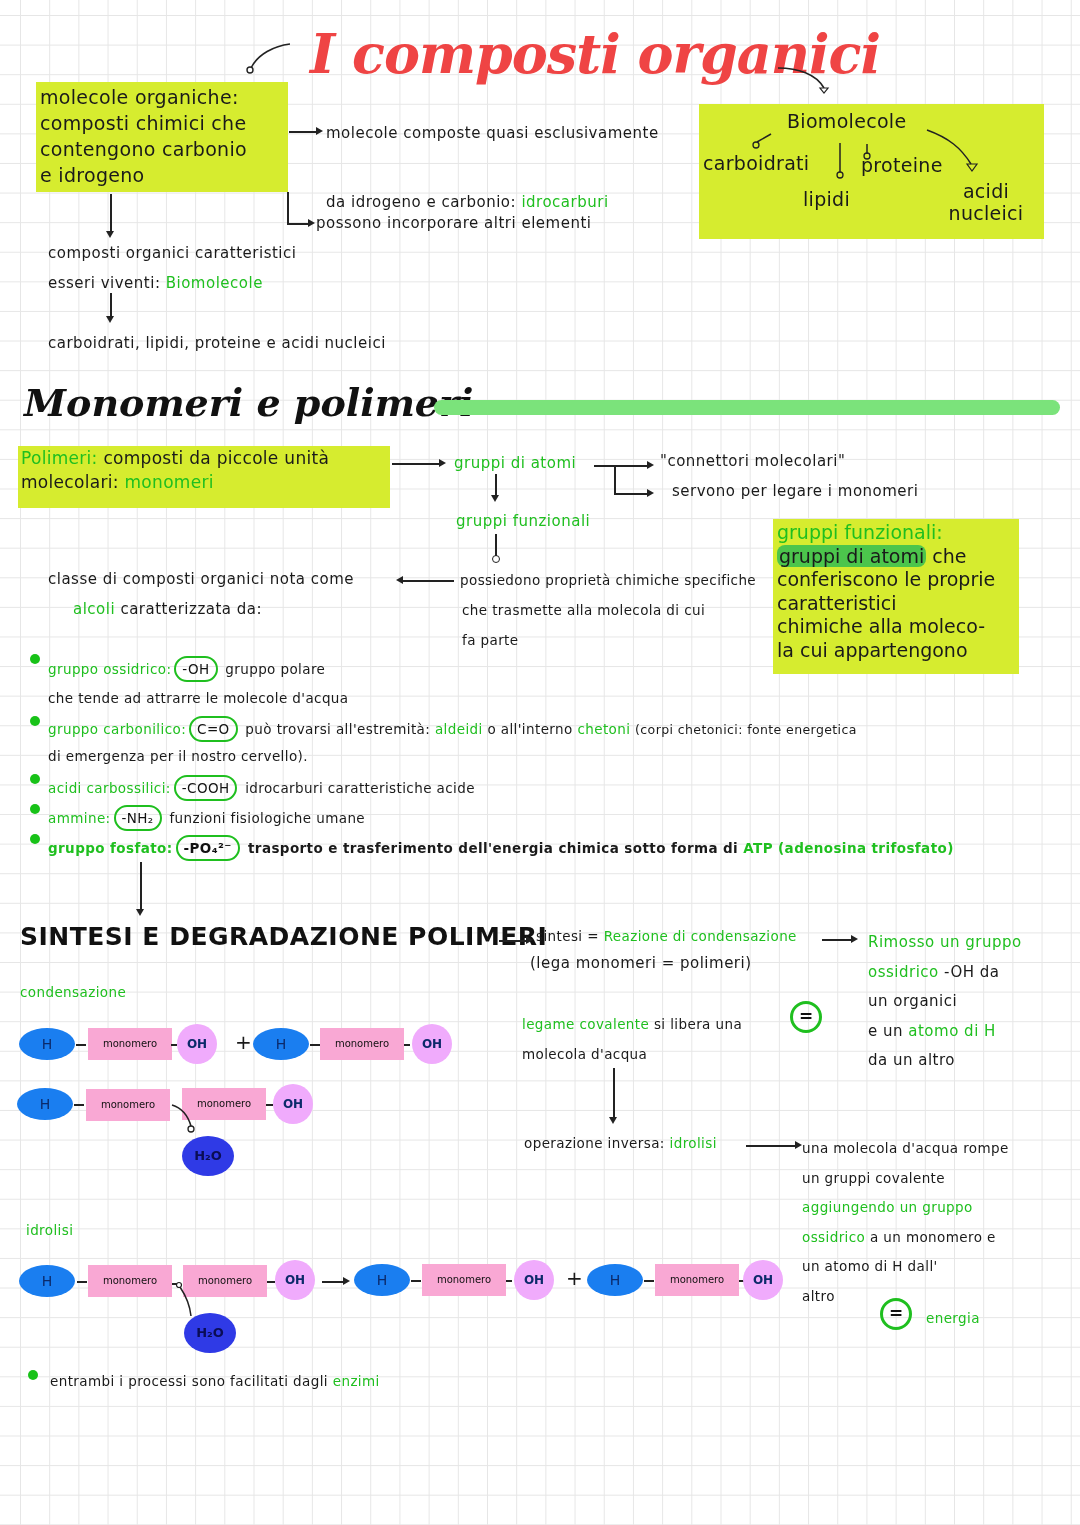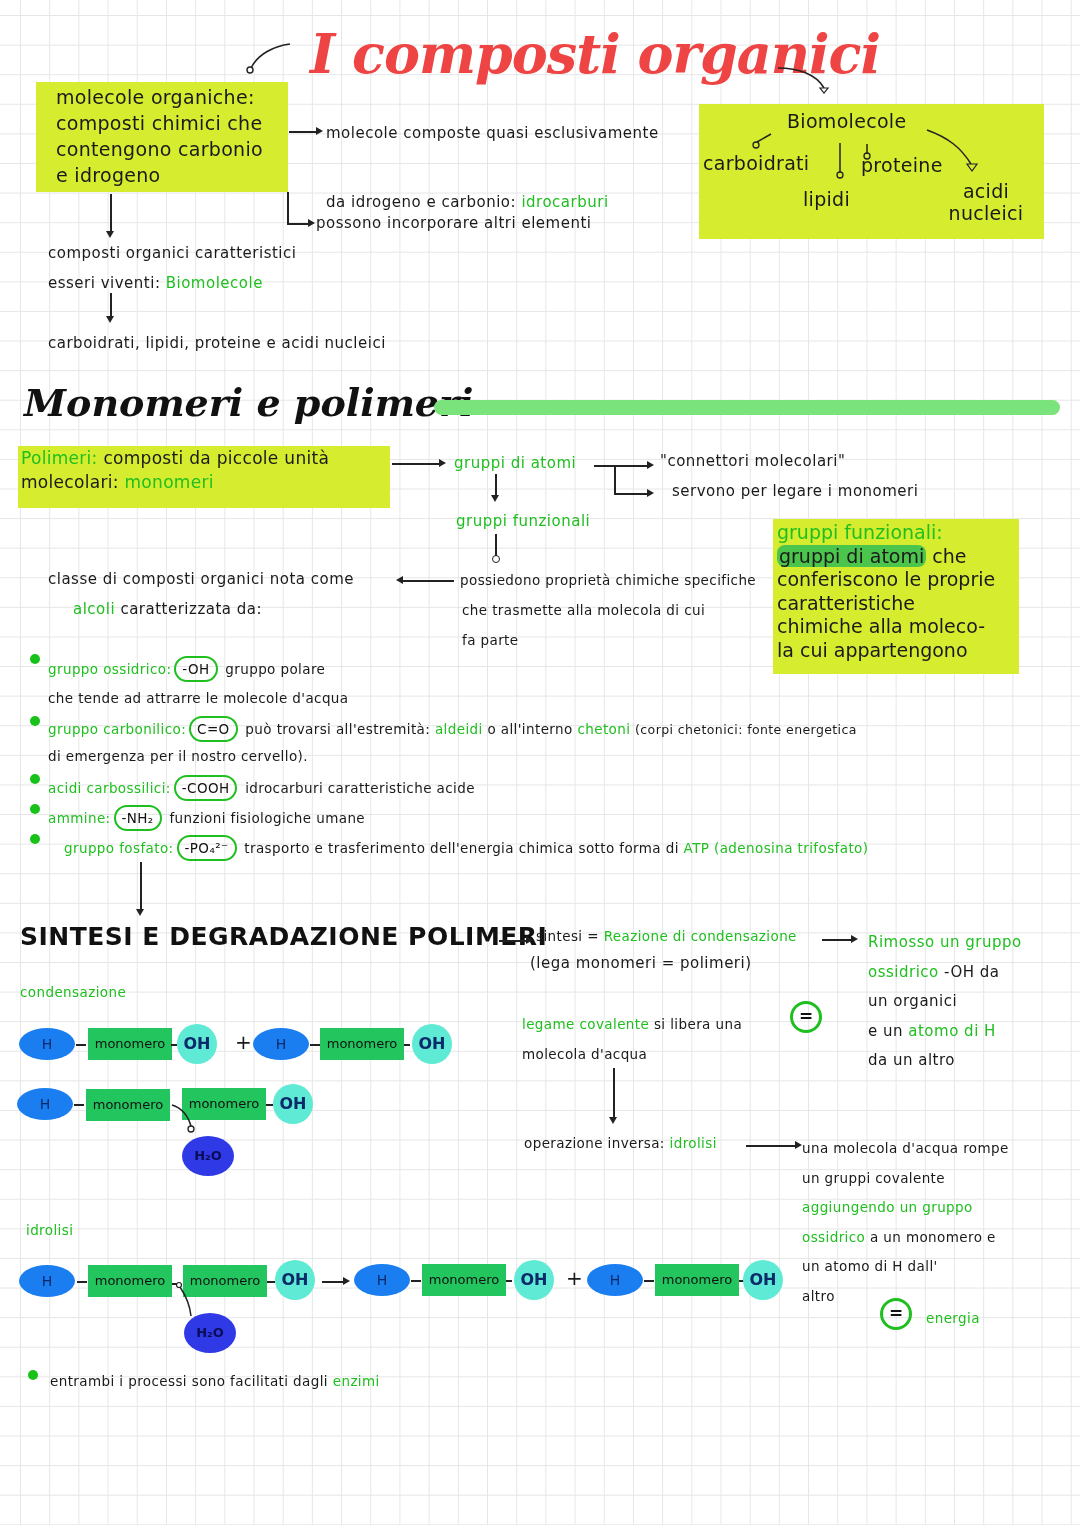--- a/index.html
+++ b/index.html
@@ -51,44 +51,44 @@
   .circled {
     display: inline-block; border: 2.5px solid #1fbf1f; border-radius: 16px;
     padding: 0 6px; line-height: 22px; margin: 0 3px; color: #111;
   }
   .eq-circle {
     position: absolute; width: 26px; height: 26px; border: 3px solid #1fbf1f; border-radius: 50%;
     font-weight: bold; font-size: 17px; text-align: center; line-height: 24px; color: #111;
   }
   .h-oval { position:absolute; width: 56px; height: 32px; border-radius: 50%; background: #1a7ef0;
     color:#0b2a6a; font-size: 14px; text-align:center; line-height:32px; }
-  .oh-circle { position:absolute; width: 40px; height: 40px; border-radius: 50%; background: #5eead4;
-    color:#0b2a6a; font-size: 16px; text-align:center; line-height:40px; font-weight: bold; }
-  .mono-box { position:absolute; width: 84px; height: 32px; background: #22c55e;
-    color:#111; font-size: 13px; text-align:center; line-height:32px; }
+  .oh-circle { position:absolute; width: 40px; height: 40px; border-radius: 50%; background: #f0abfc;
+    color:#0b2a6a; font-size: 12px; text-align:center; line-height:40px; font-weight: bold; }
+  .mono-box { position:absolute; width: 84px; height: 32px; background: #f9a8d4;
+    color:#111; font-size: 10px; text-align:center; line-height:32px; }
   .h2o { position:absolute; width: 52px; height: 40px; border-radius: 50%; background: #2f3ae6;
     color:#0a0d55; font-size: 13px; text-align:center; line-height:40px; font-weight: bold; }
   .bond { position:absolute; height: 2px; width: 10px; background:#222; }
   svg { position: absolute; overflow: visible; }
 </style>
 </head>
 <body>
 
 <div class="abs title-main" style="left:310px; top:22px;">I composti organici</div>
 
 <svg width="60" height="40" style="left:244px; top:40px;">
   <path d="M46 4 C 30 6, 14 14, 7 28" stroke="#222" stroke-width="1.6" fill="none"></path>
   <circle cx="6" cy="30" r="3" stroke="#222" stroke-width="1.4" fill="#fff"></circle>
 </svg>
 <svg width="60" height="40" style="left:776px; top:60px;">
   <path d="M2 8 C 22 8, 40 14, 48 28" stroke="#222" stroke-width="1.6" fill="none"></path>
   <path d="M44 28 L 52 28 L 48 33 Z" stroke="#222" stroke-width="1.2" fill="#fff"></path>
 </svg>
 
-<div class="abs hl tb" style="left:36px; top:82px; width:252px; height:110px; padding:2px 20px; box-sizing:border-box;">
+<div class="abs hl tb" style="left:36px; top:82px; width:252px; height:110px; padding:2px 4px; box-sizing:border-box;">
   <div>molecole organiche:</div>
   <div>composti chimici che</div>
   <div>contengono carbonio</div>
   <div>e idrogeno</div>
 </div>
 
 <div class="hline arrow-r" style="left:289px; top:131px; width:28px;"></div>
 <div class="abs t" style="left:326px; top:124px;">molecole composte quasi esclusivamente</div>
 <div class="abs t" style="left:326px; top:154px;margin-top:39px;">
   <span>da idrogeno e carbonio:</span>
@@ -162,21 +162,21 @@
   <span>caratterizzata da:</span>
 </div>
 
 <div class="abs hl" style="left:773px; top:519px; width:246px; height:155px; padding:2px 4px; box-sizing:border-box; font-size:19px; line-height:23.5px;">
   <div class="green">gruppi funzionali:</div>
   <div>
     <span style="background:#4cc54c; border-radius:8px; padding:0 2px;">gruppi di atomi</span>
     <span>che</span>
   </div>
   <div>conferiscono le proprie</div>
-  <div>caratteristiche</div>
+  <div>caratteristici</div>
   <div>chimiche alla moleco-</div>
   <div>la cui appartengono</div>
 </div>
 
 <div class="dot" style="left:30px; top:654px;"></div>
 <div class="abs ts" style="left:48px; top:656px;">
   <span class="green">gruppo ossidrico:</span><span class="circled">-OH</span>
   <span>gruppo polare</span>
 </div>
 <div class="abs ts" style="left:48px; top:690px;">che tende ad attrarre le molecole d'acqua</div>
@@ -198,21 +198,21 @@
   <span>idrocarburi caratteristiche acide</span>
 </div>
 
 <div class="dot" style="left:30px; top:804px;"></div>
 <div class="abs ts" style="left:48px; top:805px;">
   <span class="green">ammine:</span><span class="circled">-NH₂</span>
   <span>funzioni fisiologiche umane</span>
 </div>
 
 <div class="dot" style="left:30px; top:834px;"></div>
-<div class="abs ts" style="left:64px; top:835px;">
+<div class="abs ts" style="left:48px; top:835px;font-weight:bold;">
   <span class="green">gruppo fosfato:</span><span class="circled">-PO₄²⁻</span>
   <span>trasporto e trasferimento dell'energia chimica sotto forma di</span>
   <span class="green">ATP (adenosina trifosfato)</span>
 </div>
 
 <div class="vline arrow-d" style="left:140px; top:862px; height:48px;"></div>
 
 <div class="abs h3" style="left:20px; top:922px;">SINTESI E DEGRADAZIONE POLIMERI</div>
 <div class="hline arrow-r" style="left:499px; top:940px; width:28px;"></div>
 

